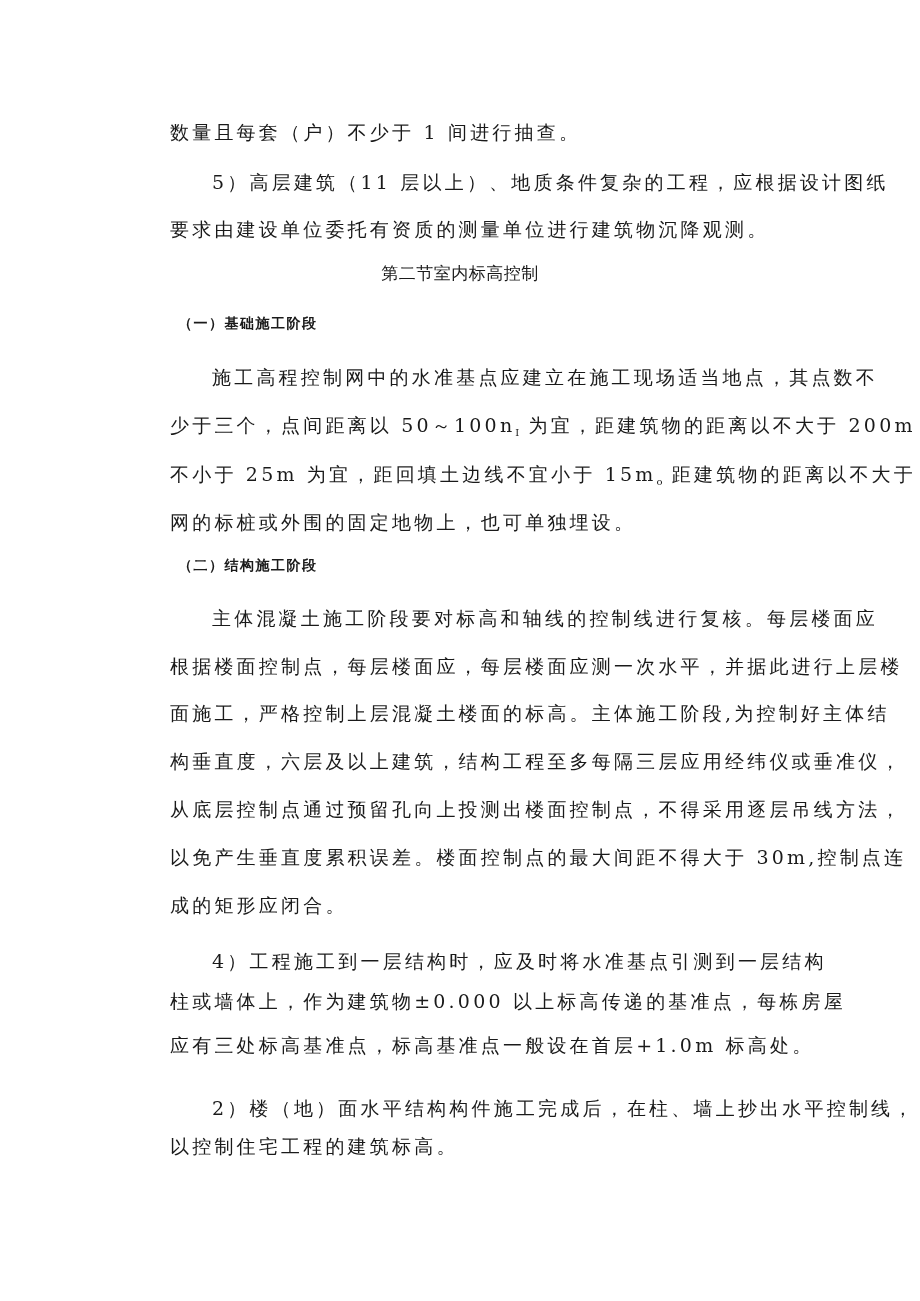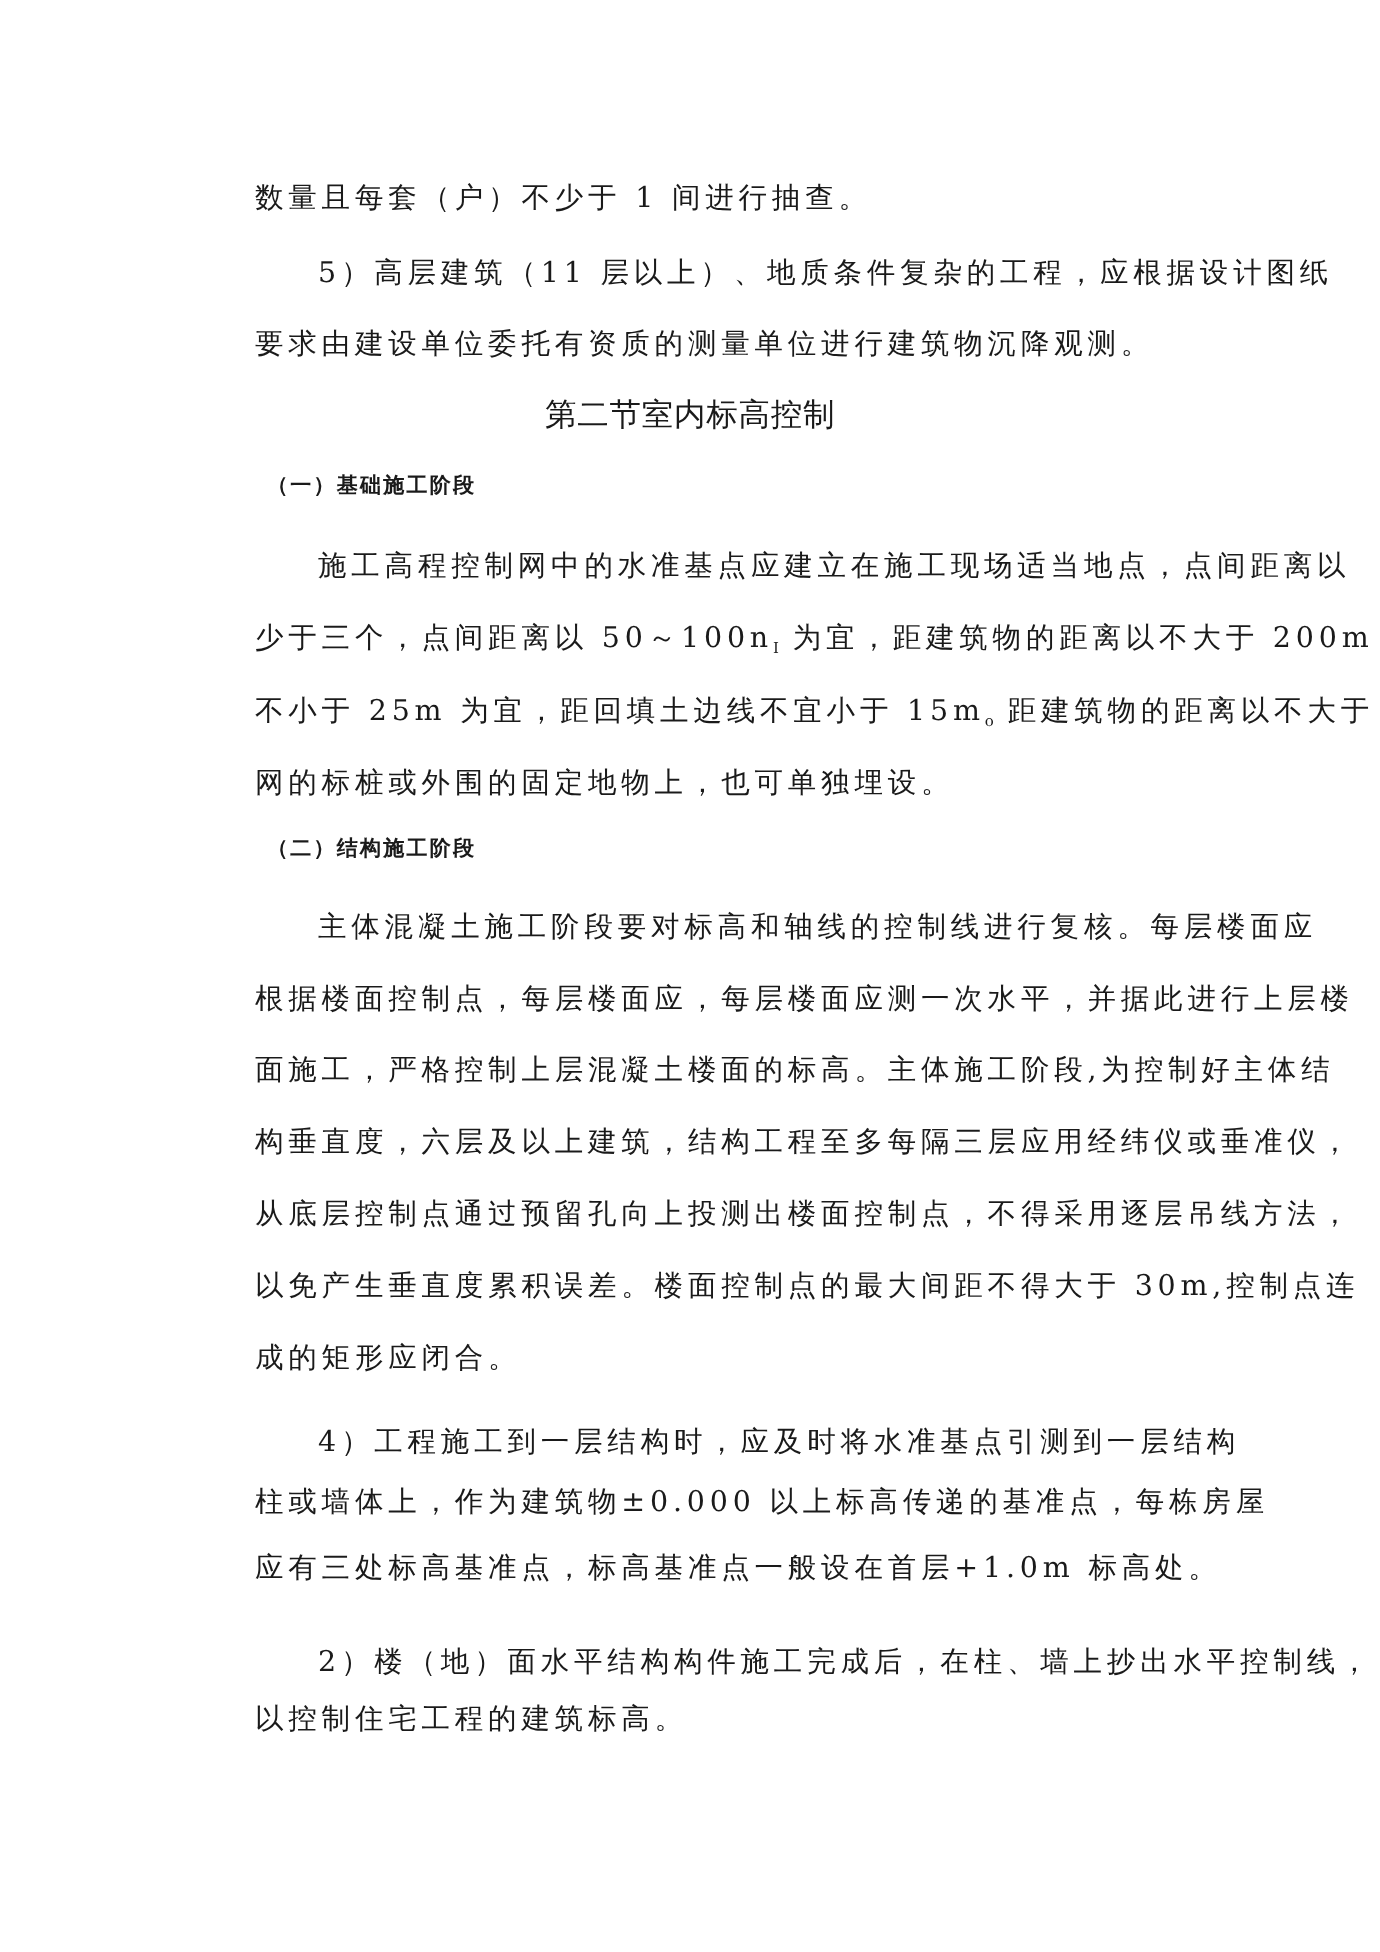--- a/index.html
+++ b/index.html
@@ -9,21 +9,21 @@
     color: #1a1a1a;
   }
   .line {
     position: absolute; left: 136px; white-space: nowrap;
     font-size: 19px; letter-spacing: 3.2px; line-height: 24px; margin-left: 34px;
   }
   .indent { left: 178px; }
   .title {
     position: absolute; left: 0; width: 920px; text-align: center;
     font-family: "DejaVu Sans", "Liberation Sans", sans-serif;
-    font-size: 21px; letter-spacing: 0.5px; top: 262px;
+    font-size: 17px; letter-spacing: 0.5px; top: 262px;
   }
   .heading {
     position: absolute; left: 178px; white-space: nowrap;
     font-family: "DejaVu Sans", "Liberation Sans", sans-serif;
     font-weight: bold; font-size: 14px; letter-spacing: 1.5px;
   }
   sub.sm { font-size: 10px; vertical-align: -4px; letter-spacing: 0; }
 </style>
 </head>
 <body>
@@ -31,21 +31,21 @@
 <div>
 
   <div class="line" style="top:120px">数量且每套（户）不少于 1 间进行抽查。</div>
   <div class="line indent" style="top:170px">5）高层建筑（11 层以上）、地质条件复杂的工程，应根据设计图纸</div>
   <div class="line" style="top:217px">要求由建设单位委托有资质的测量单位进行建筑物沉降观测。</div>
 
   <div class="title">第二节室内标高控制</div>
 
   <div class="heading" style="top:315px">（一）基础施工阶段</div>
 
-  <div class="line indent" style="top:365px">施工高程控制网中的水准基点应建立在施工现场适当地点，点间距离以</div>
+  <div class="line indent" style="top:365px">施工高程控制网中的水准基点应建立在施工现场适当地点，其点数不</div>
   <div class="line" style="top:413px"><span>少于三个，点间距离以 50～100n</span><sub class="sm">I</sub><span> 为宜，距建筑物的距离以不大于 200m 且</span></div>
   <div class="line" style="top:462px"><span>不小于 25m 为宜，距回填土边线不宜小于 15m</span><sub class="sm">o</sub><span> 距建筑物的距离以不大于</span></div>
   <div class="line" style="top:510px">网的标桩或外围的固定地物上，也可单独埋设。</div>
 
   <div class="heading" style="top:557px">（二）结构施工阶段</div>
 
   <div class="line indent" style="top:606px">主体混凝土施工阶段要对标高和轴线的控制线进行复核。每层楼面应</div>
   <div class="line" style="top:654px">根据楼面控制点，每层楼面应，每层楼面应测一次水平，并据此进行上层楼</div>
   <div class="line" style="top:701px">面施工，严格控制上层混凝土楼面的标高。主体施工阶段,为控制好主体结</div>
   <div class="line" style="top:749px">构垂直度，六层及以上建筑，结构工程至多每隔三层应用经纬仪或垂准仪，</div>

